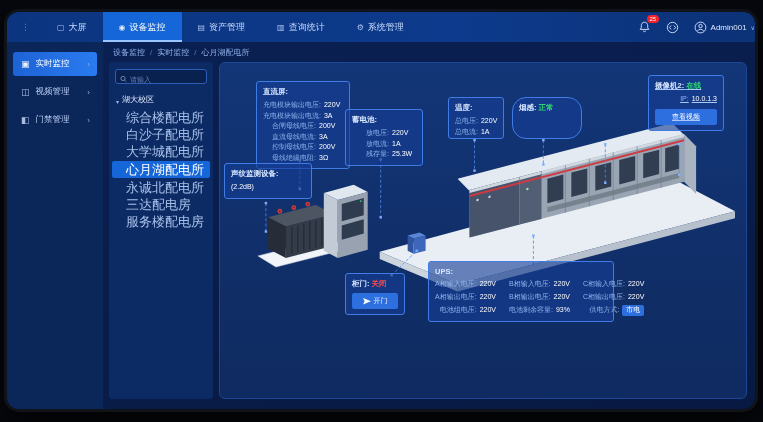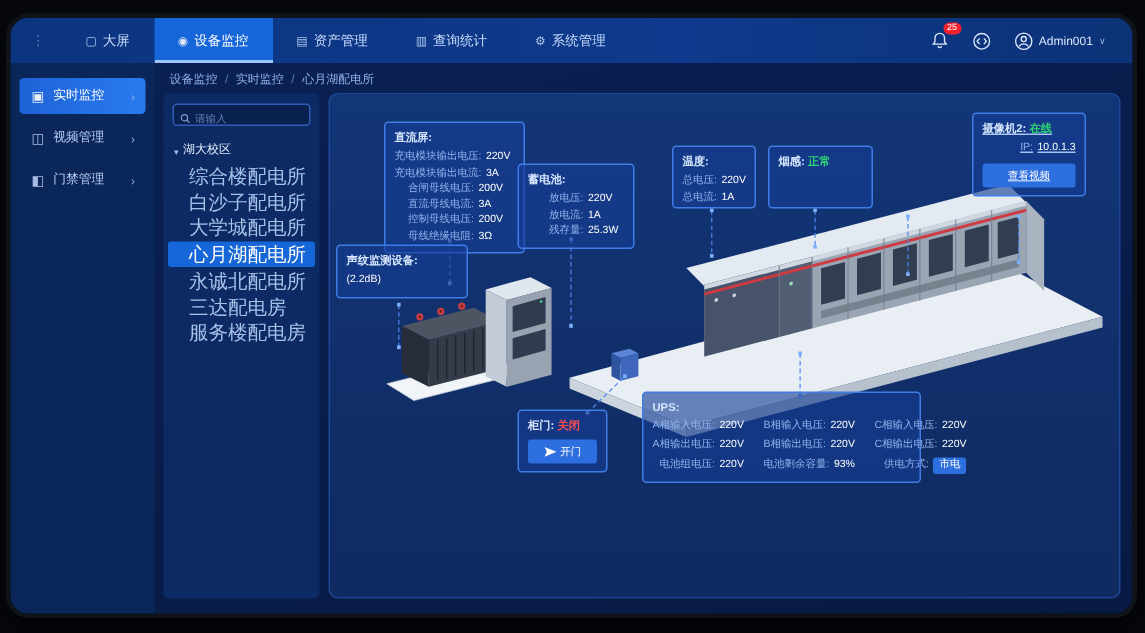--- a/index.html
+++ b/index.html
@@ -12,21 +12,21 @@
     box-shadow:0 0 0 3px #101319, 0 12px 30px rgba(0,0,0,.85); }
 
   
   .topbar { height:30px; display:flex; align-items:stretch;
     background:linear-gradient(90deg,#0c3580,#0d3a8c 60%,#0c3277); }
   .drag { align-self:center; color:rgba(200,220,255,.4); font-size:9px; padding:0 10px 0 14px; letter-spacing:1px; }
   .tab { display:flex; align-items:center; gap:4px; padding:0 16px; font-size:9px;
     color:#c9dcff; cursor:pointer; }
   .tab .tico { font-size:8px; opacity:.85; }
   .tab.active { background:#1566d8; color:#fff; box-shadow:inset 0 -2px 0 #9cc6ff; }
-  .tb-right { margin-left:auto; display:flex; align-items:center; gap:14px; padding-right:18px; }
+  .tb-right { margin-left:auto; display:flex; align-items:center; gap:14px; }
   .ticon { position:relative; width:14px; height:14px; display:flex; align-items:center; justify-content:center; cursor:pointer; }
   .badge { position:absolute; top:-5px; right:-7px; background:#f5222d; color:#fff;
     font-size:6px; line-height:8px; padding:0 2.5px; border-radius:5px; }
   .userbox { display:flex; align-items:center; gap:4px; color:#dce8ff; font-size:8px; cursor:pointer; }
   .caret { font-size:6px; color:#9db7e8; }
 
   
   .content { display:flex; height:367px; }
   .iconbar { width:96px; background:#0b2659; padding-top:6px; flex:none; }
   .side-item { display:flex; align-items:center; height:24px; margin:4px 6px; border-radius:3px;
@@ -74,21 +74,21 @@
   .ups-col { display:flex; flex-direction:column; gap:2.5px; }
   .kv2 { display:flex; line-height:10.5px; white-space:nowrap; font-size:7px; }
   .kv2 .k { color:#8fb3ec; flex:1; text-align:right; }
   .kv2 .v { margin-left:3px; color:#fff; }
   .pill { background:#2e6fe0; border-radius:2px; padding:0 4px; color:#fff; }
 
   
   .p-dc      { left:36px;  top:18px;  width:94px;  }
   .p-batt    { left:125px; top:46px;  width:78px;  }
   .p-temp    { left:228px; top:34px;  width:56px;  height:42px; }
-  .p-smoke   { left:292px; top:34px;  width:70px;  height:42px; }
+  .p-smoke   { left:292px; top:34px;  width:70px;  height:42px;border-radius:14px; }
   .p-cam1    { left:352px; top:28px;  width:70px;  }
   .p-cam2    { left:428px; top:12px;  width:76px;text-decoration:underline;  }
   .p-sound   { left:4px;   top:100px; width:88px;  }
   .p-door    { left:125px; top:210px; width:60px;  }
   .p-ups     { left:208px; top:198px; width:186px; }
 </style>
 </head>
 <body>
 
 <div class="stage">

